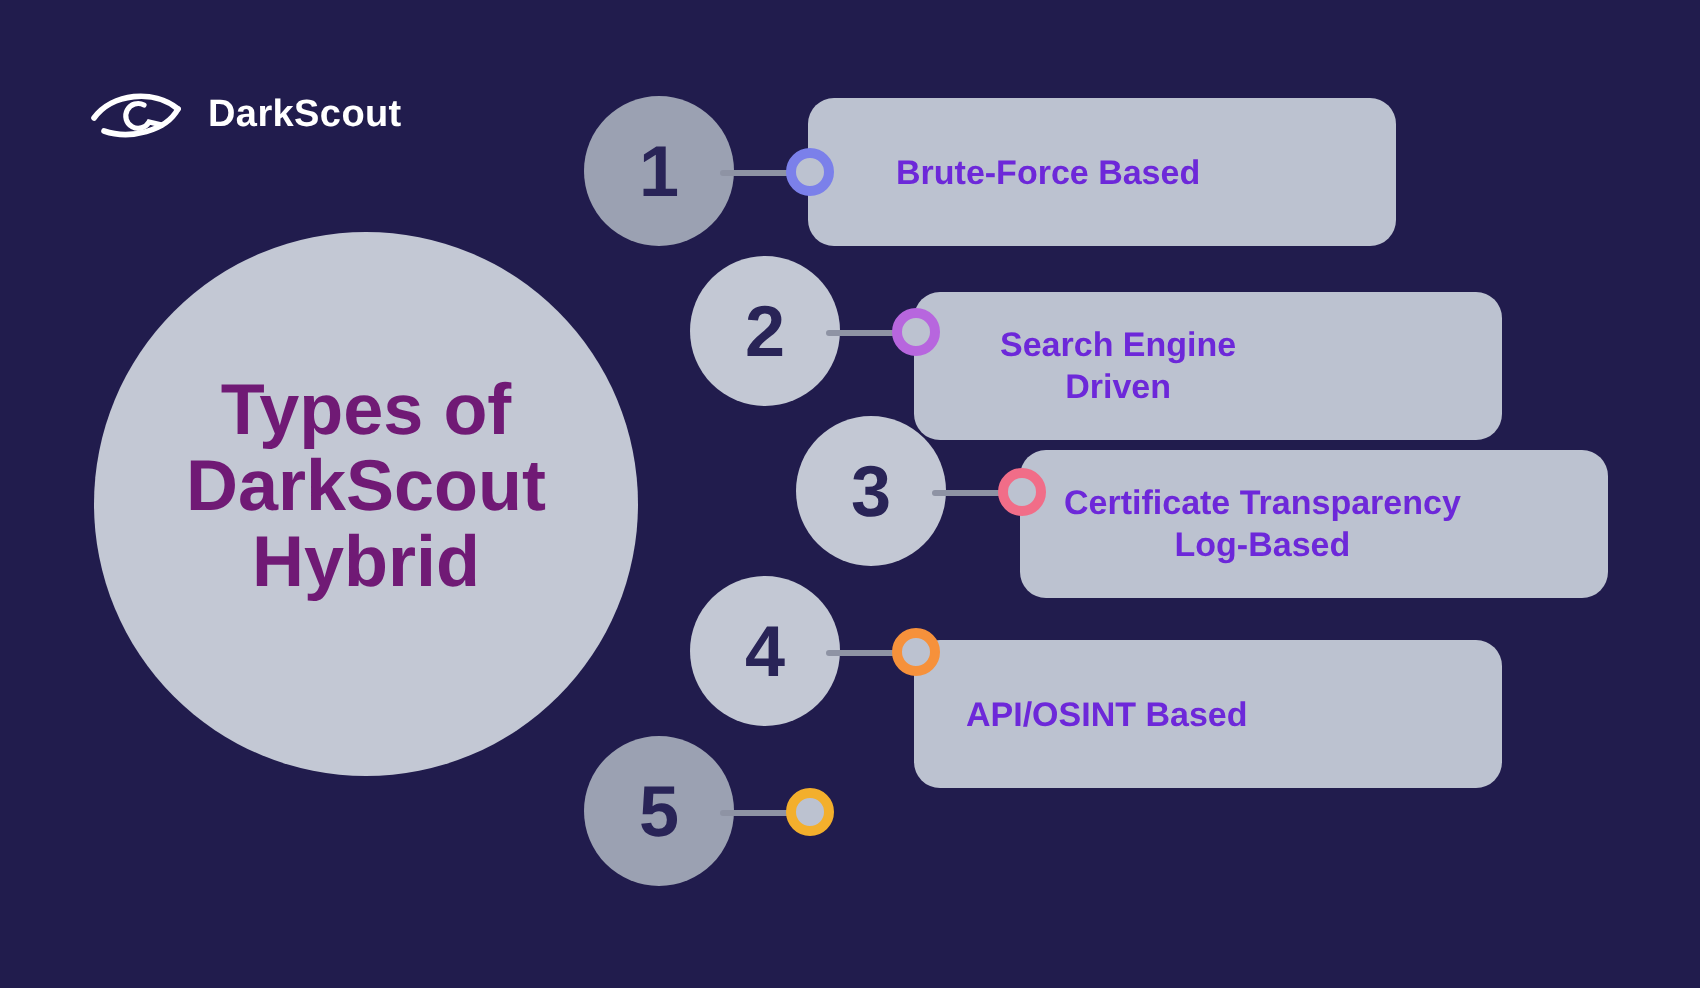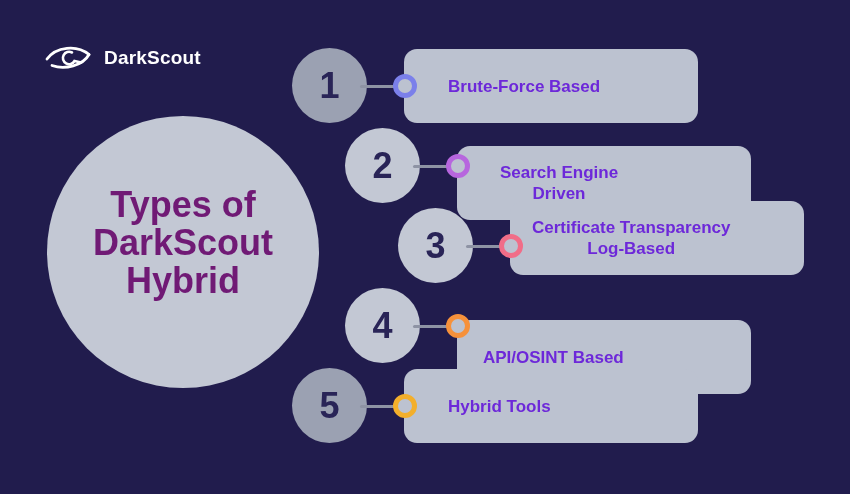--- a/index.html
+++ b/index.html
@@ -79,36 +79,33 @@
   <div class="card" style="left:457px;top:146px;padding-left:43px;">
     <span class="label">Search Engine
 Driven</span>
   </div>
 
   <div class="num-circle num-light" style="left:398px;top:208px;">
     <span>3</span>
   </div>
   <div class="connector" style="left:466px;top:245px;width:40px;"></div>
   <div class="ring" style="left: 499px; top: 234px; border-color: rgb(241, 109, 136);"></div>
-  <div class="card" style="left:510px;top:201px;padding-left:22px;">
+  <div class="card" style="left:510px;top:225px;padding-left:22px;">
     <span class="label">Certificate Transparency
 Log-Based</span>
   </div>
 
   <div class="num-circle num-light" style="left:345px;top:288px;">
     <span>4</span>
   </div>
   <div class="connector" style="left:413px;top:325px;width:40px;"></div>
   <div class="ring" style="left: 446px; top: 314px; border-color: rgb(246, 145, 59);"></div>
   <div class="card" style="left:457px;top:289px;padding-left:26px;margin-top:31px;">
     <span class="label">API/OSINT Based</span>
   </div>
 
   <div class="num-circle num-dark" style="left:292px;top:368px;">
     <span>5</span>
   </div>
   <div class="connector" style="left:360px;top:405px;width:40px;"></div>
   <div class="ring" style="left: 393px; top: 394px; border-color: rgb(243, 175, 44);"></div>
-  <div class="card" style="left:404px;top:369px;padding-left:44px;">
-    <span class="label">Hybrid Tools</span>
-  </div>
 
 </div>
 
 </body></html>

